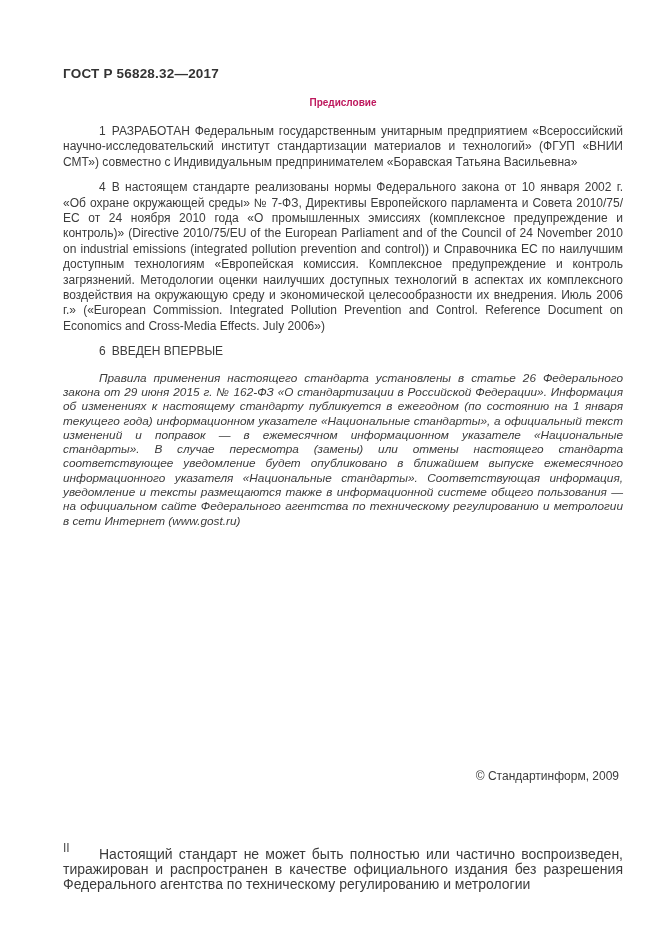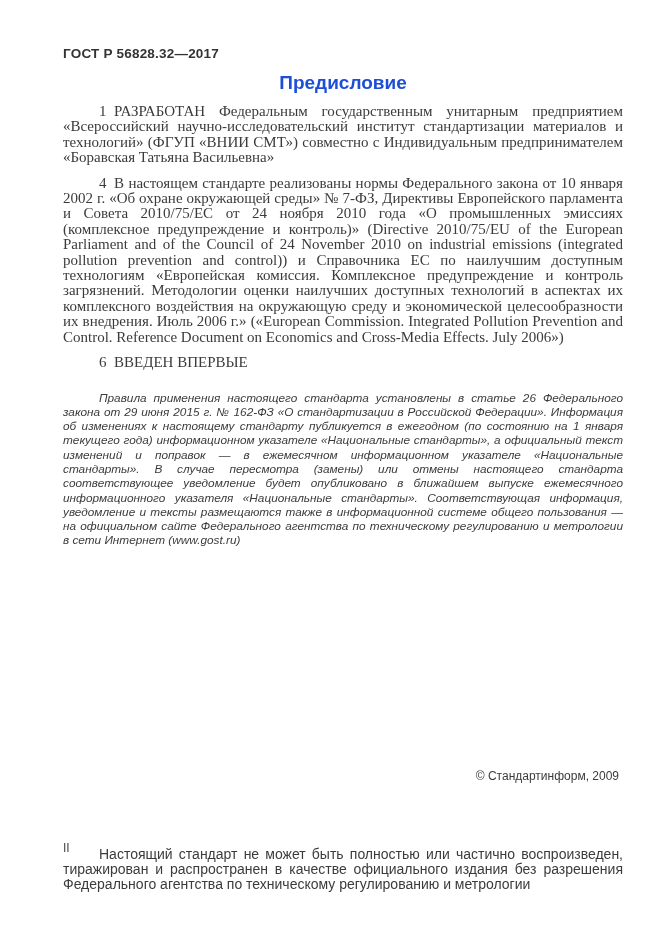--- a/index.html
+++ b/index.html
@@ -11,51 +11,50 @@
     position: relative;
     width: 661px;
     height: 935px;
     background: #ffffff;
     font-family: "Liberation Sans", sans-serif;
     color: #3b3b3b;
     overflow: hidden;
   }
   .content {
     position: absolute;
-    top: 46px;
+    top: 66px;
     left: 63px;
     width: 560px;
   }
   .doc-header {
     font-size: 13.5px;
     font-weight: bold;
     line-height: 16px;
     letter-spacing: 0.2px;
     color: #333333;
   }
   .doc-title {
     margin: 12px 0 12px 0;
-    font-size: 19px;
+    font-size: 10px;
     font-weight: bold;
     text-align: center;
     line-height: 18px;
-    color: #1d4ed8;
+    color: #be185d;
   }
   .para {
     margin: 0 0 10px 0;
-    font-size: 15px;
+    font-size: 12px;
     line-height: 15.4px;
     text-align: justify;
     text-indent: 36px;
     hyphens: manual;
-    font-family: Liberation Serif, serif;
     -webkit-hyphens: manual;
   }
   .legal {
-    margin-top: 20px;
+    margin-top: 11px;
     font-size: 11.8px;
     font-style: italic;
     line-height: 14.3px;
     text-align: justify;
     text-indent: 36px;
     hyphens: manual;
     -webkit-hyphens: manual;
   }
   .copyright {
     position: absolute;

